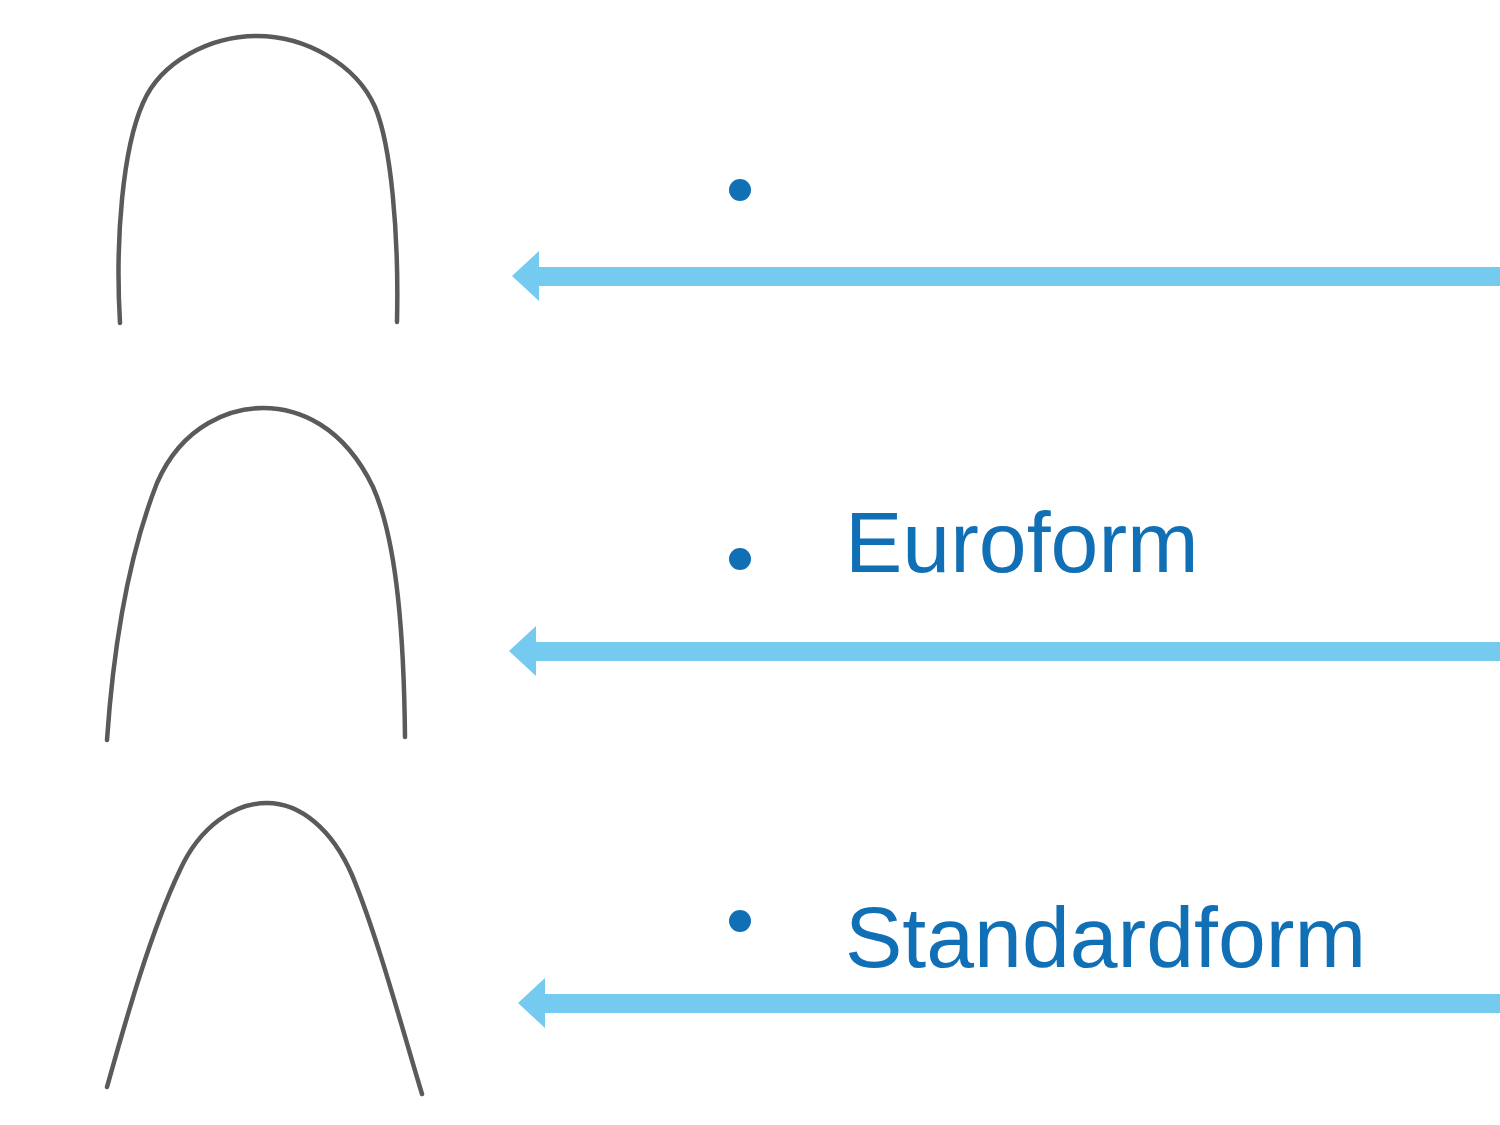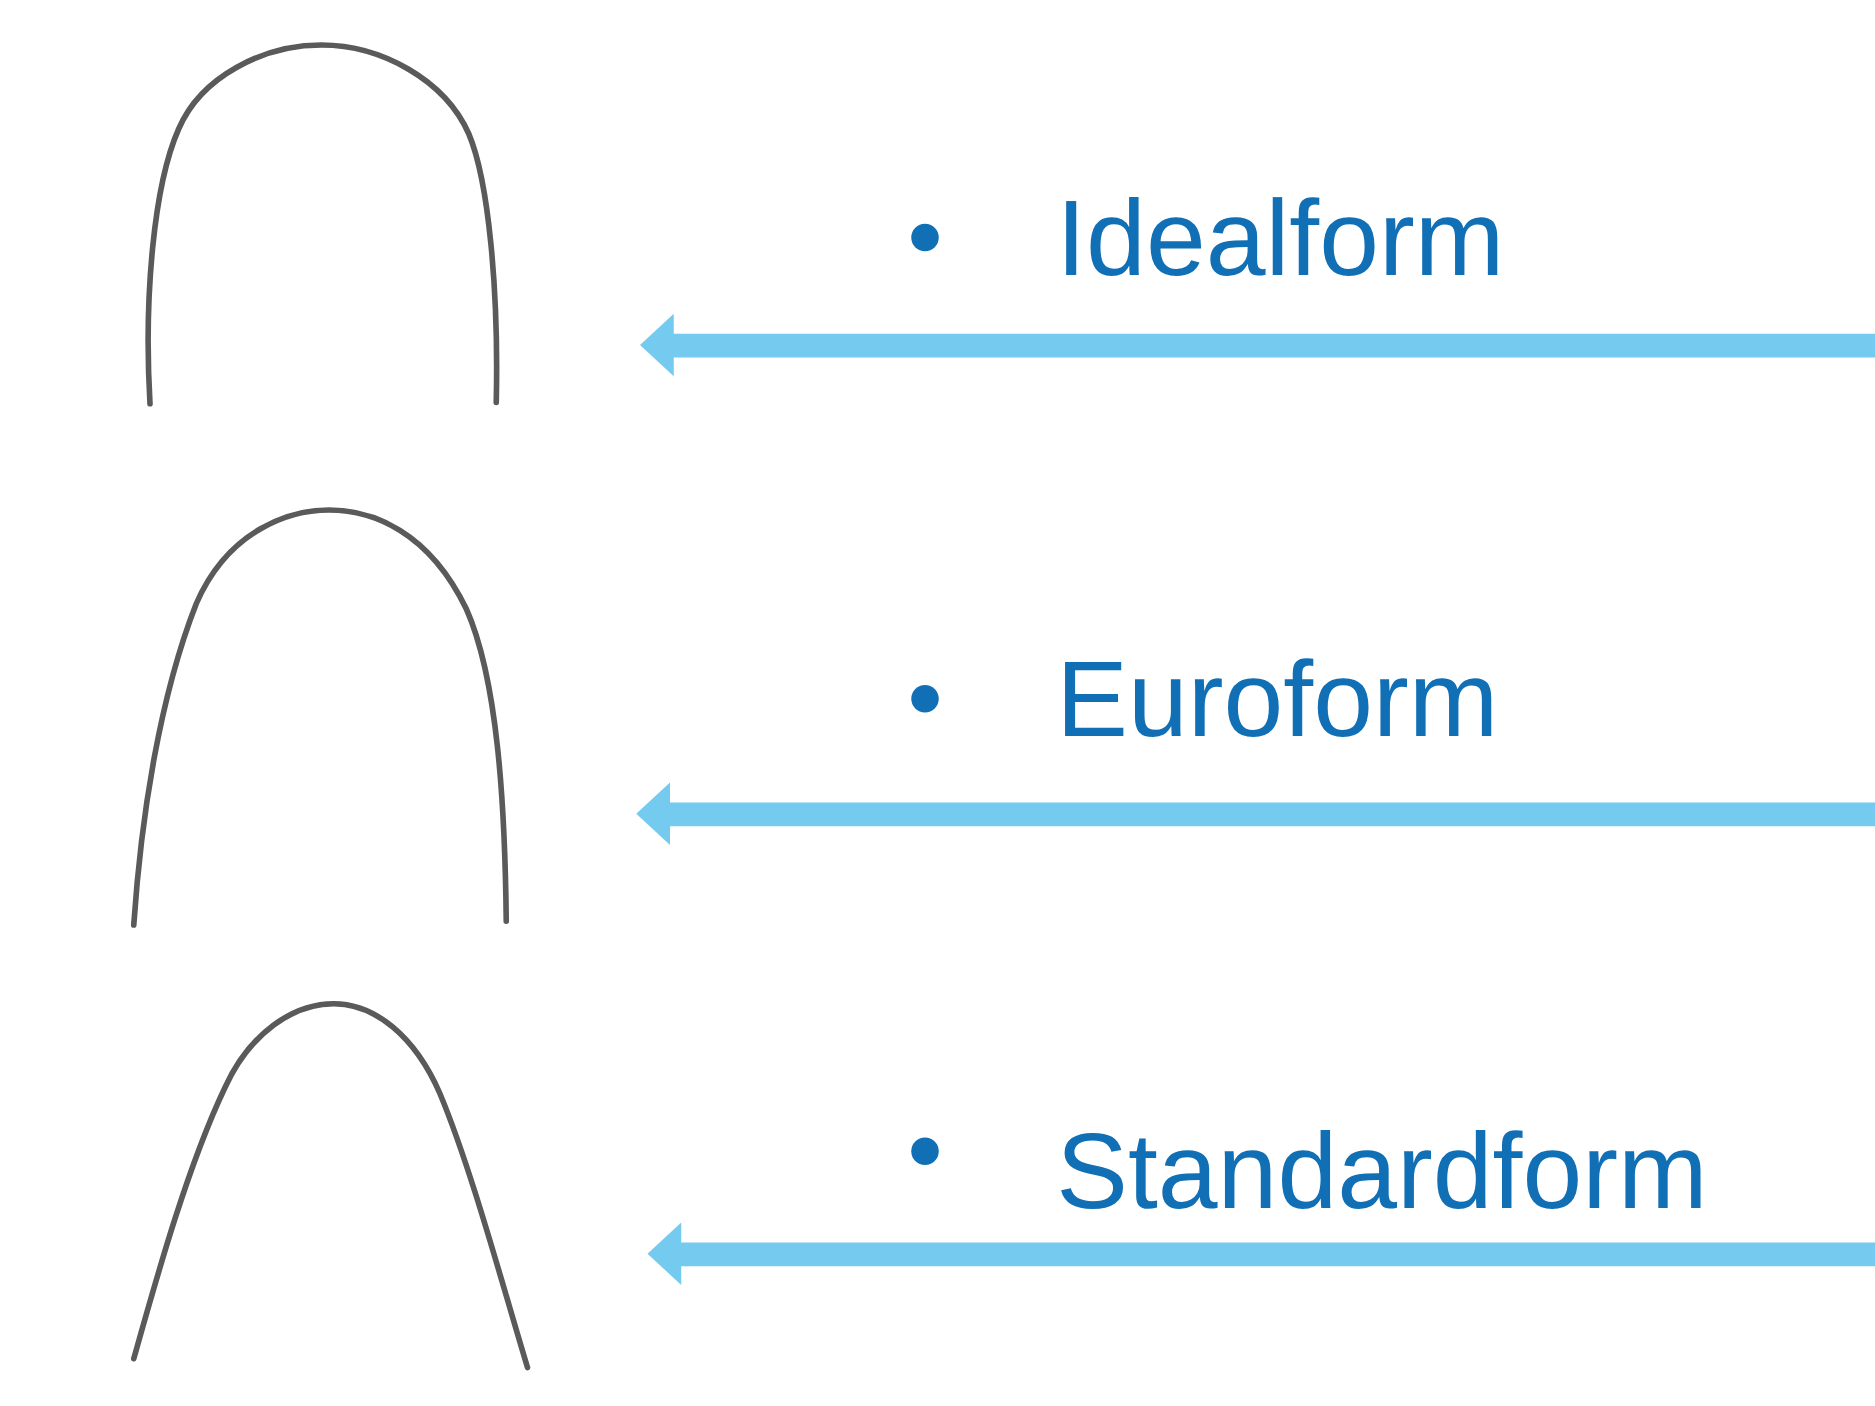--- a/index.html
+++ b/index.html
@@ -68,38 +68,37 @@
     background: var(--arrow, #74caef);
   }
   
   .wire-1  { left: 113px; top: 28px;  width: 312px; height: 300px; }
   .bullet-1 { left: 729px; top: 179px; }
   .label-1 { left: 845px; top: 148px; }
   .arrow-1 { left: 512px; top: 251px; }
   
   .wire-2  { left: 102px; top: 402px; width: 308px; height: 344px; }
   .bullet-2 { left: 729px; top: 548px; }
-  .label-2 { left: 845px; top: 517px; }
+  .label-2 { left: 845px; top: 499px; }
   .arrow-2 { left: 509px; top: 626px; }
   
   .wire-3  { left: 99px;  top: 791px; width: 330px; height: 308px; }
   .bullet-3 { left: 729px; top: 910px; }
   .label-3 { left: 845px; top: 894px; }
   .arrow-3 { left: 518px; top: 978px; }
 </style>
 </head>
 <body>
 
 <div class="slide">
 
   <svg class="wire wire-1" viewBox="0 0 312 300" aria-hidden="true">
     <path d="M7,295 C2,210 10,120 30,75 C48,33 98,8 144,8 C192,8 243,36 262,79 C278,117 286,205 284,294"></path>
   </svg>
   <div class="bullet bullet-1"></div>
-  <div class="label label-1">Idealform</div>
   <div class="arrow arrow-1">
     <div class="arrow-head"></div>
     <div class="arrow-shaft"></div>
   </div>
 
   <svg class="wire wire-2" viewBox="0 0 308 344" aria-hidden="true">
     <path d="M5,338 C11,250 26,155 55,81 C81,21 131,6 161,6 C196,6 241,23 271,85 C296,141 302,241 303,335"></path>
   </svg>
   <div class="bullet bullet-2"></div>
   <div class="label label-2">Euroform</div>

